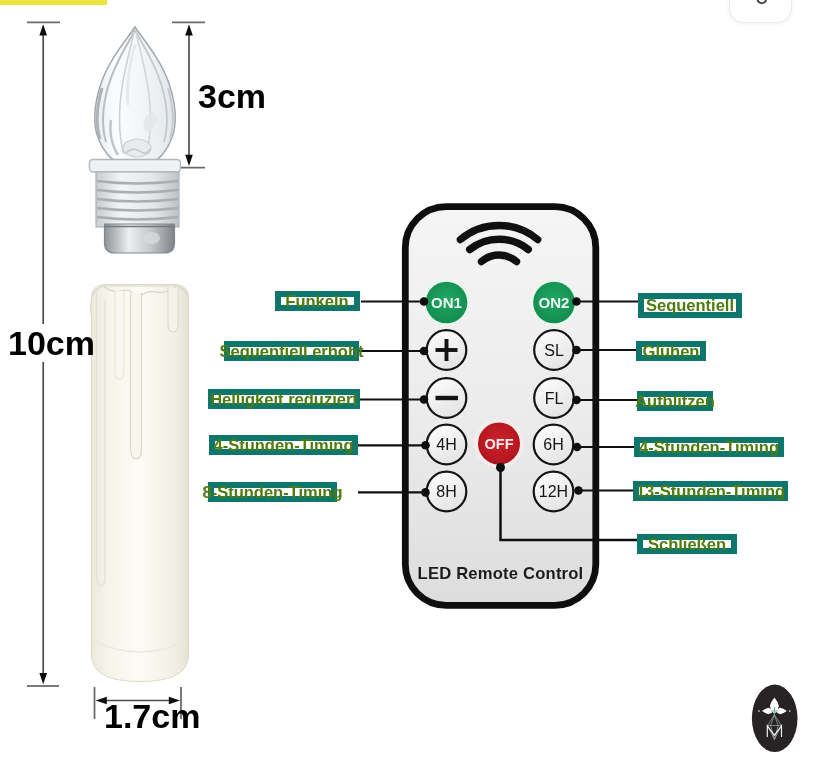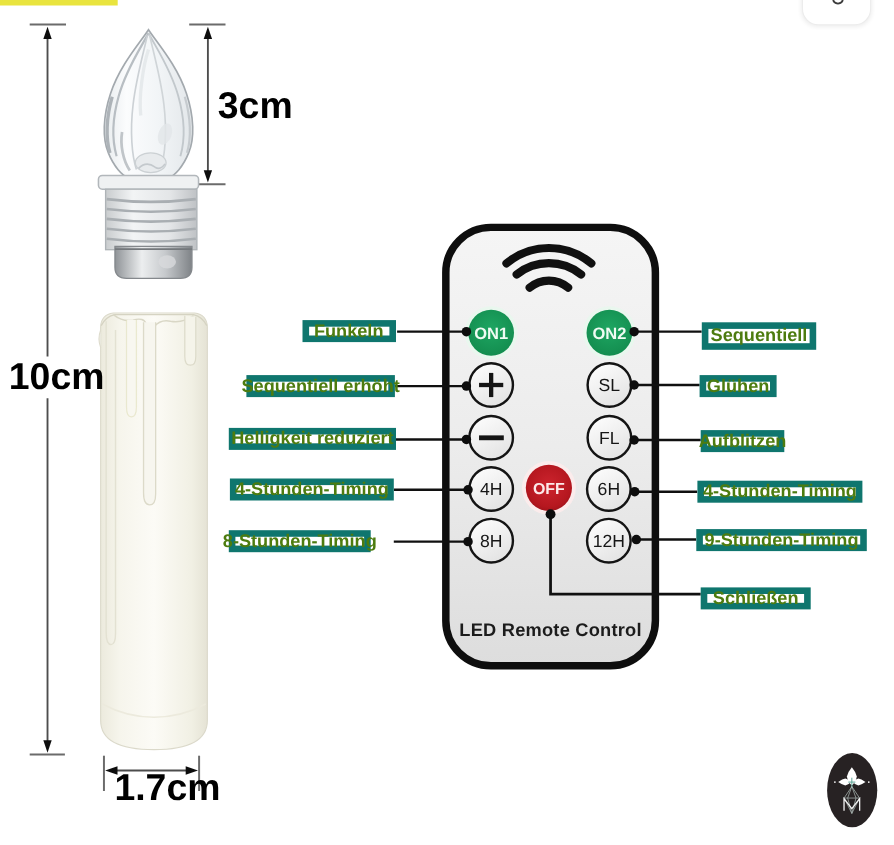--- a/index.html
+++ b/index.html
@@ -234,14 +234,14 @@
 
 <div class="lbl" style="left:274.5px;top:290.5px;width:85px;height:20.5px;">Funkeln</div>
 <div class="lbl" style="left:224px;top:341px;width:135px;height:20px;">Sequentiell erhöht</div>
 <div class="lbl" style="left:208px;top:389px;width:152px;height:20px;">Helligkeit reduziert</div>
 <div class="lbl" style="left:209px;top:435px;width:149px;height:20px;">4-Stunden-Timing</div>
 <div class="lbl" style="left:208px;top:482px;width:129px;height:20px;">8-Stunden-Timing</div>
 <div class="lbl" style="left:638px;top:293px;width:104px;height:25px;">Sequentiell</div>
 <div class="lbl" style="left:636px;top:341px;width:70px;height:20px;text-align:center;">Glühen</div>
 <div class="lbl" style="left:637px;top:391px;width:76px;height:19.5px;">Aufblitzen</div>
 <div class="lbl" style="left:634px;top:437px;width:150px;height:19.5px;">4-Stunden-Timing</div>
-<div class="lbl" style="left:633px;top:481px;width:155px;height:20px;">9-Stunden-Timing</div>
+<div class="lbl" style="left:633px;top:481px;width:155px;height:20px;">13-Stunden-Timing</div>
 <div class="lbl" style="left:637px;top:534px;width:100px;height:20px;">Schließen</div>
 
 </body></html>

